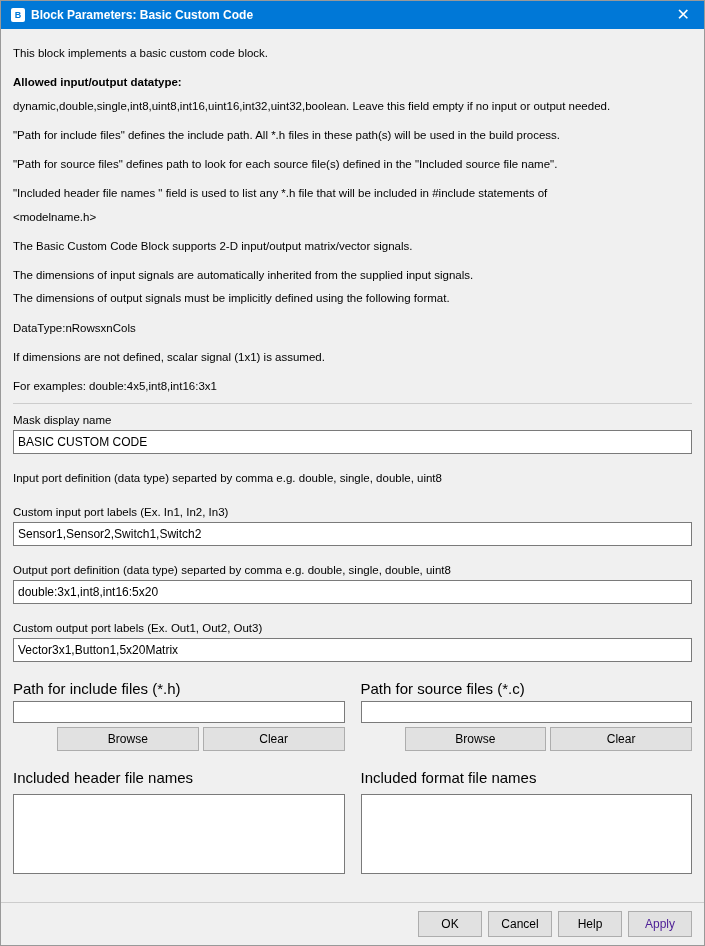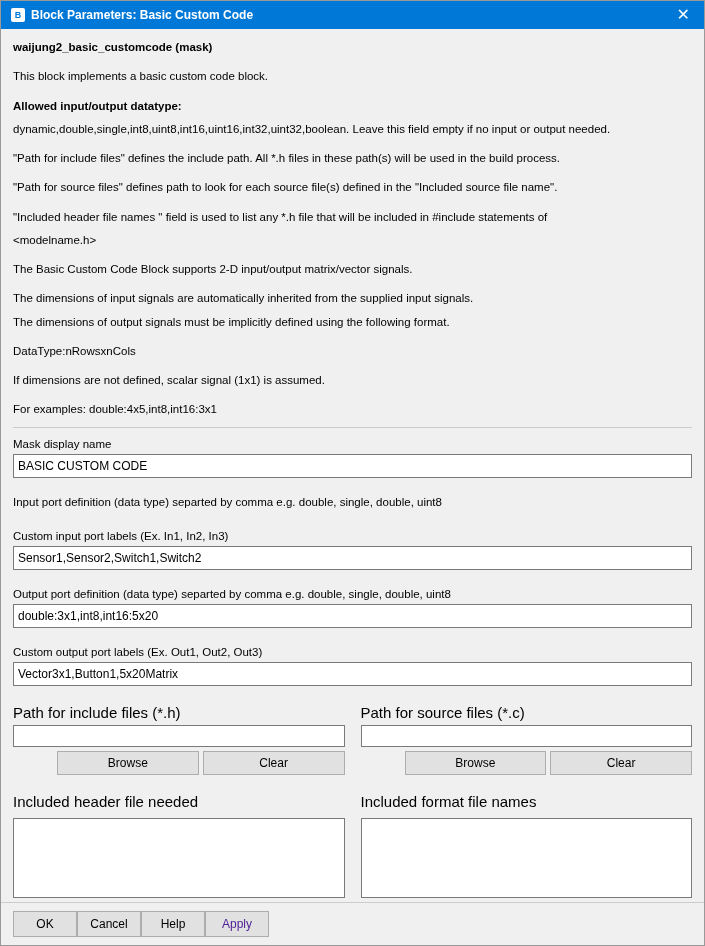--- a/index.html
+++ b/index.html
@@ -144,20 +144,22 @@
       font-family: inherit;
       resize: none;
       outline: none;
       margin-top: 4px;
     }
     .bottom-bar {
       background: #f0f0f0;
       border-top: 1px solid #ccc;
       padding: 8px 12px;
       display: flex;
+      justify-content: flex-end;
+      gap: 6px;
       flex-shrink: 0;
     }
     .bottom-btn {
       height: 26px;
       min-width: 64px;
       background: #e1e1e1;
       border: 1px solid #adadad;
       font-size: 12px;
       font-family: inherit;
       cursor: pointer;
@@ -184,21 +186,20 @@
       </div>
       <span>Block Parameters: Basic Custom Code</span>
     </div>
     <button class="close-btn">✕</button>
   </div>
 
   <div class="content-area">
     <div class="scrollable">
 
       
-      <div class="info-text bold">waijung2_basic_customcode (mask)</div>
       <div style="height:6px"></div>
       <div class="info-text">This block implements a basic custom code block.</div>
       <div style="height:6px"></div>
       <div class="info-text bold">Allowed input/output datatype:</div>
       <div class="info-text">dynamic,double,single,int8,uint8,int16,uint16,int32,uint32,boolean. Leave this field empty if no input or output needed.</div>
       <div style="height:6px"></div>
       <div class="info-text">"Path for include files" defines the include path. All *.h files in these path(s) will be used in the build process.</div>
       <div style="height:6px"></div>
       <div class="info-text">"Path for source files" defines path to look for each source file(s) defined in the "Included source file name".</div>
       <div style="height:6px"></div>
@@ -265,21 +266,21 @@
             <button class="btn">Clear</button>
           </div>
         </div>
       </div>
 
       <div style="height:10px"></div>
 
       
       <div class="two-col">
         <div class="col-section">
-          <div class="col-label">Included header file needed</div>
+          <div class="col-label">Included header file names</div>
           <textarea class="textarea-field" style=""></textarea>
         </div>
         <div class="col-section">
           <div class="col-label">Included format file names</div>
           <textarea class="textarea-field" style=""></textarea>
         </div>
       </div>
 
       
 

